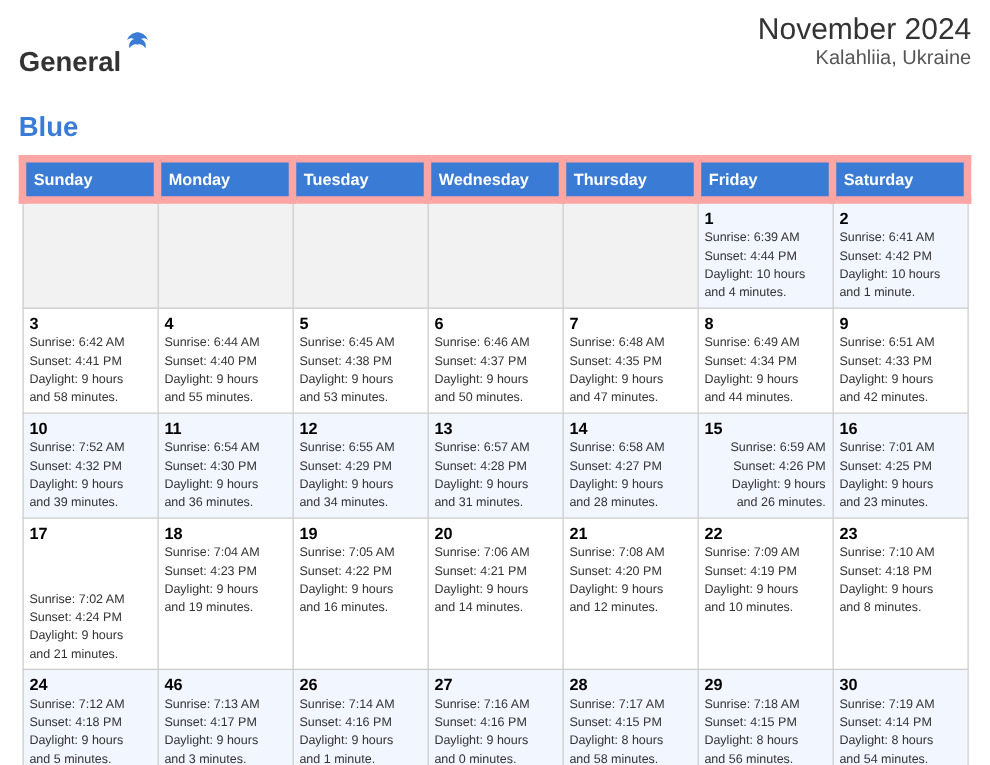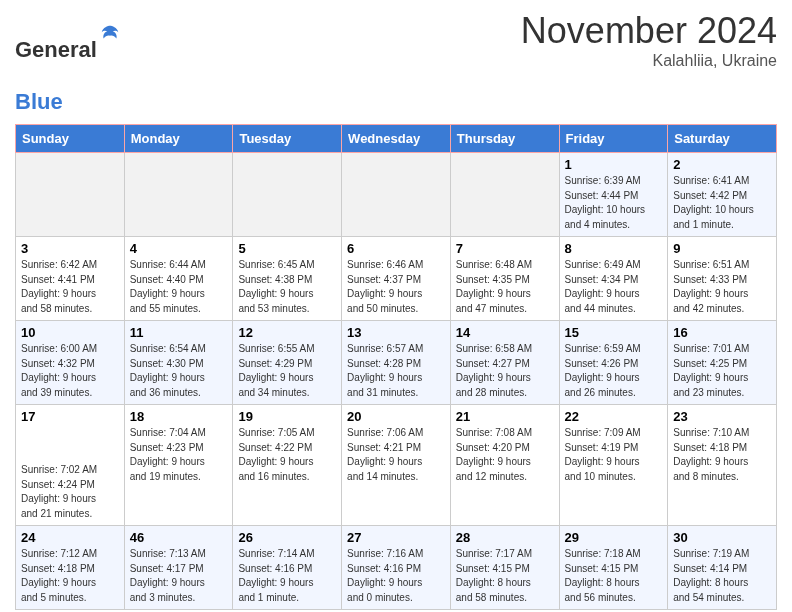--- a/index.html
+++ b/index.html
@@ -2,24 +2,24 @@
 <html><head>
   <meta charset="utf-8">
   <style>
     * { box-sizing: border-box; margin: 0; padding: 0; }
     body { font-family: Arial, sans-serif; background: #fff; width: 792px; min-height: 612px; }
     .container { padding: 10px 15px; }
     .header { display: flex; justify-content: space-between; align-items: flex-start; margin-bottom: 10px; }
     .logo { display: flex; align-items: center; }
     .logo-text { font-size: 22px; font-weight: bold; color: #333; line-height: 1.1; margin-top: 28px; }
     .title-block { text-align: right; }
-    .month-title { font-size: 36px; color: #333; font-weight: normal; }
+    .month-title { font-size: 24px; color: #333; font-weight: normal; }
     .location { font-size: 16px; color: #555; }
     .calendar { width: 100%; border-collapse: collapse; }
-    .calendar th { background: #3a7bd5; color: #fff; text-align: left; padding: 6px 6px; font-size: 13px; border: 1px solid #fca5a5; }
+    .calendar th { background: #3a7bd5; color: #fff; text-align: left; padding: 6px 6px; font-size: 13px; border: 6px solid #fca5a5; }
     .calendar td { border: 1px solid #ccc; vertical-align: top; padding: 4px 5px; font-size: 10.5px; min-height: 70px; height: 80px; width: calc(100%/7); background: #fff; }
     .calendar td.empty { background: #f9f9f9; }
     .calendar tr:nth-child(odd) td { background: #f2f6ff; }
     .calendar tr:nth-child(even) td { background: #fff; }
     .calendar td.empty { background: #f2f2f2 !important; }
     .day-num { font-weight: bold; font-size: 13px; margin-bottom: 2px; }
     .day-info { font-size: 10px; color: #333; line-height: 1.45; }
   </style>
 </head>
 <body>
@@ -126,21 +126,21 @@
             <div class="day-num">9</div>
             <div class="day-info" style="white-space: pre-line;">Sunrise: 6:51 AM
 Sunset: 4:33 PM
 Daylight: 9 hours
 and 42 minutes.</div>
           </td>
         </tr>
         <tr>
           <td>
             <div class="day-num">10</div>
-            <div class="day-info" style="white-space: pre-line;">Sunrise: 6:00 AM
+            <div class="day-info" style="white-space: pre-line;">Sunrise: 7:52 AM
 Sunset: 4:32 PM
 Daylight: 9 hours
 and 39 minutes.</div>
           </td>
           <td>
             <div class="day-num">11</div>
             <div class="day-info" style="white-space: pre-line;">Sunrise: 6:54 AM
 Sunset: 4:30 PM
 Daylight: 9 hours
 and 36 minutes.</div>
@@ -161,21 +161,21 @@
           </td>
           <td>
             <div class="day-num">14</div>
             <div class="day-info" style="white-space: pre-line;">Sunrise: 6:58 AM
 Sunset: 4:27 PM
 Daylight: 9 hours
 and 28 minutes.</div>
           </td>
           <td>
             <div class="day-num">15</div>
-            <div class="day-info" style="white-space: pre-line;">Sunrise: 6:59 AM
+            <div class="day-info" style="white-space: pre-line; text-align: right;">Sunrise: 6:59 AM
 Sunset: 4:26 PM
 Daylight: 9 hours
 and 26 minutes.</div>
           </td>
           <td>
             <div class="day-num">16</div>
             <div class="day-info" style="white-space: pre-line;">Sunrise: 7:01 AM
 Sunset: 4:25 PM
 Daylight: 9 hours
 and 23 minutes.</div>

